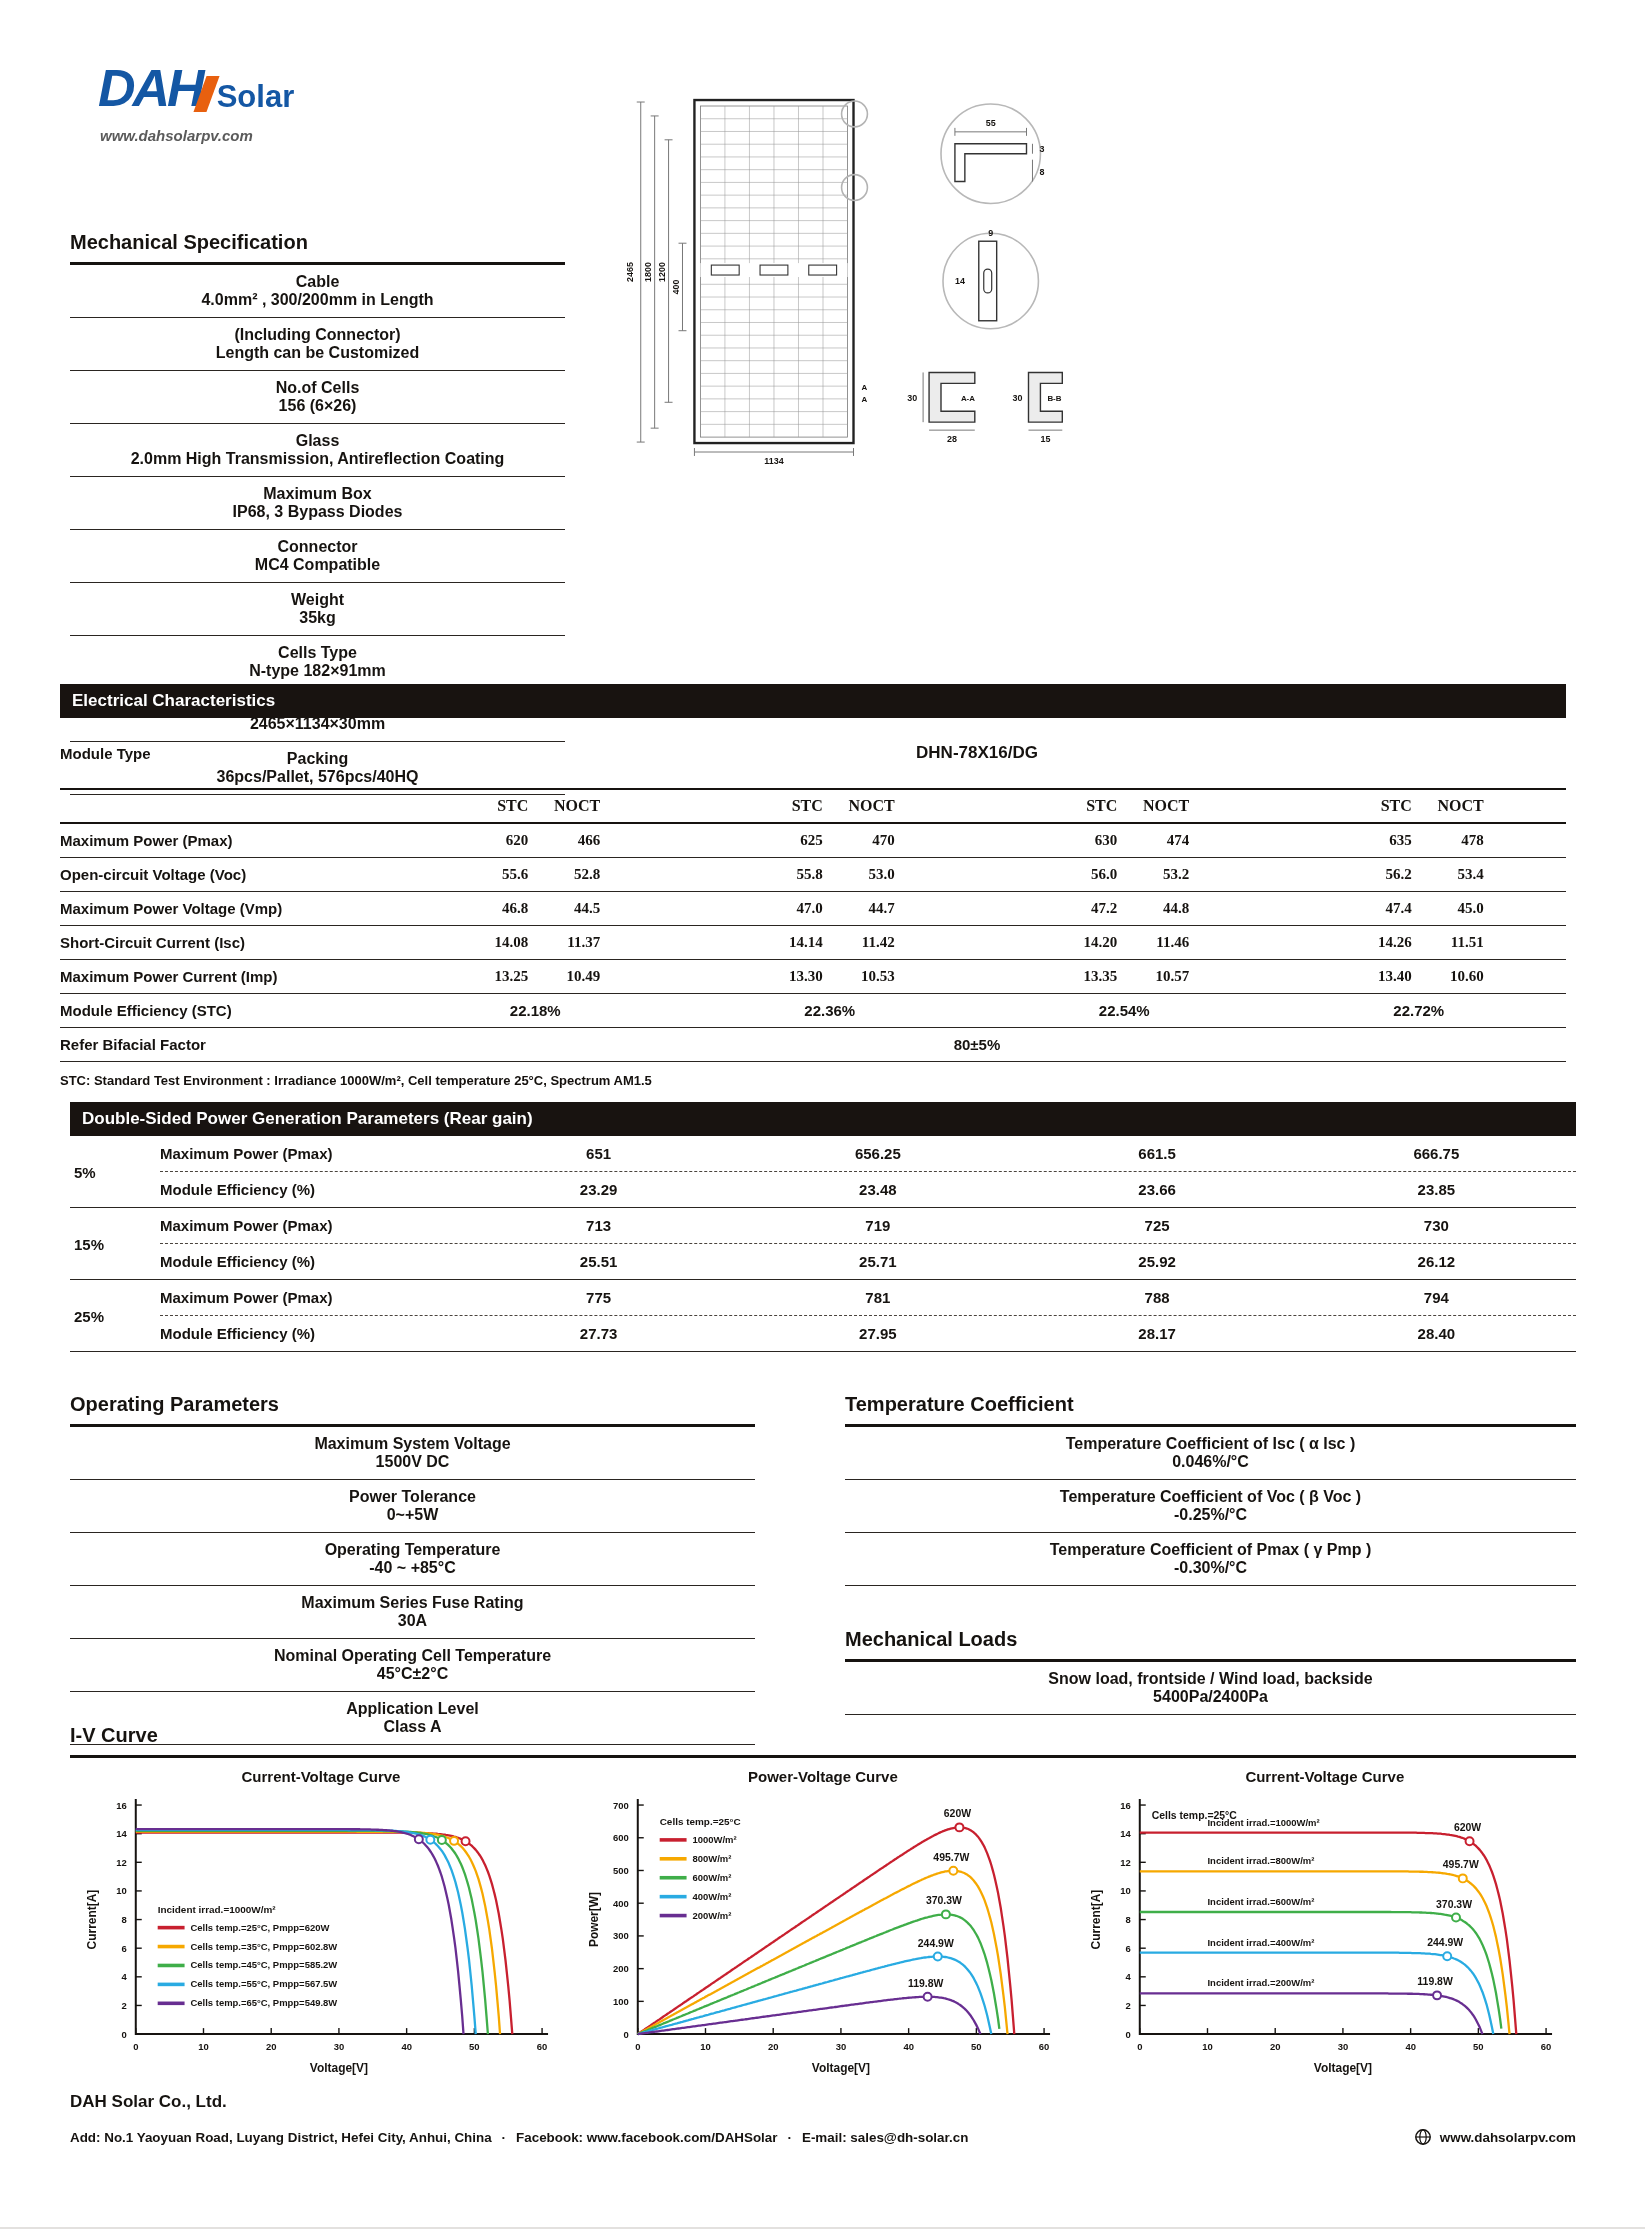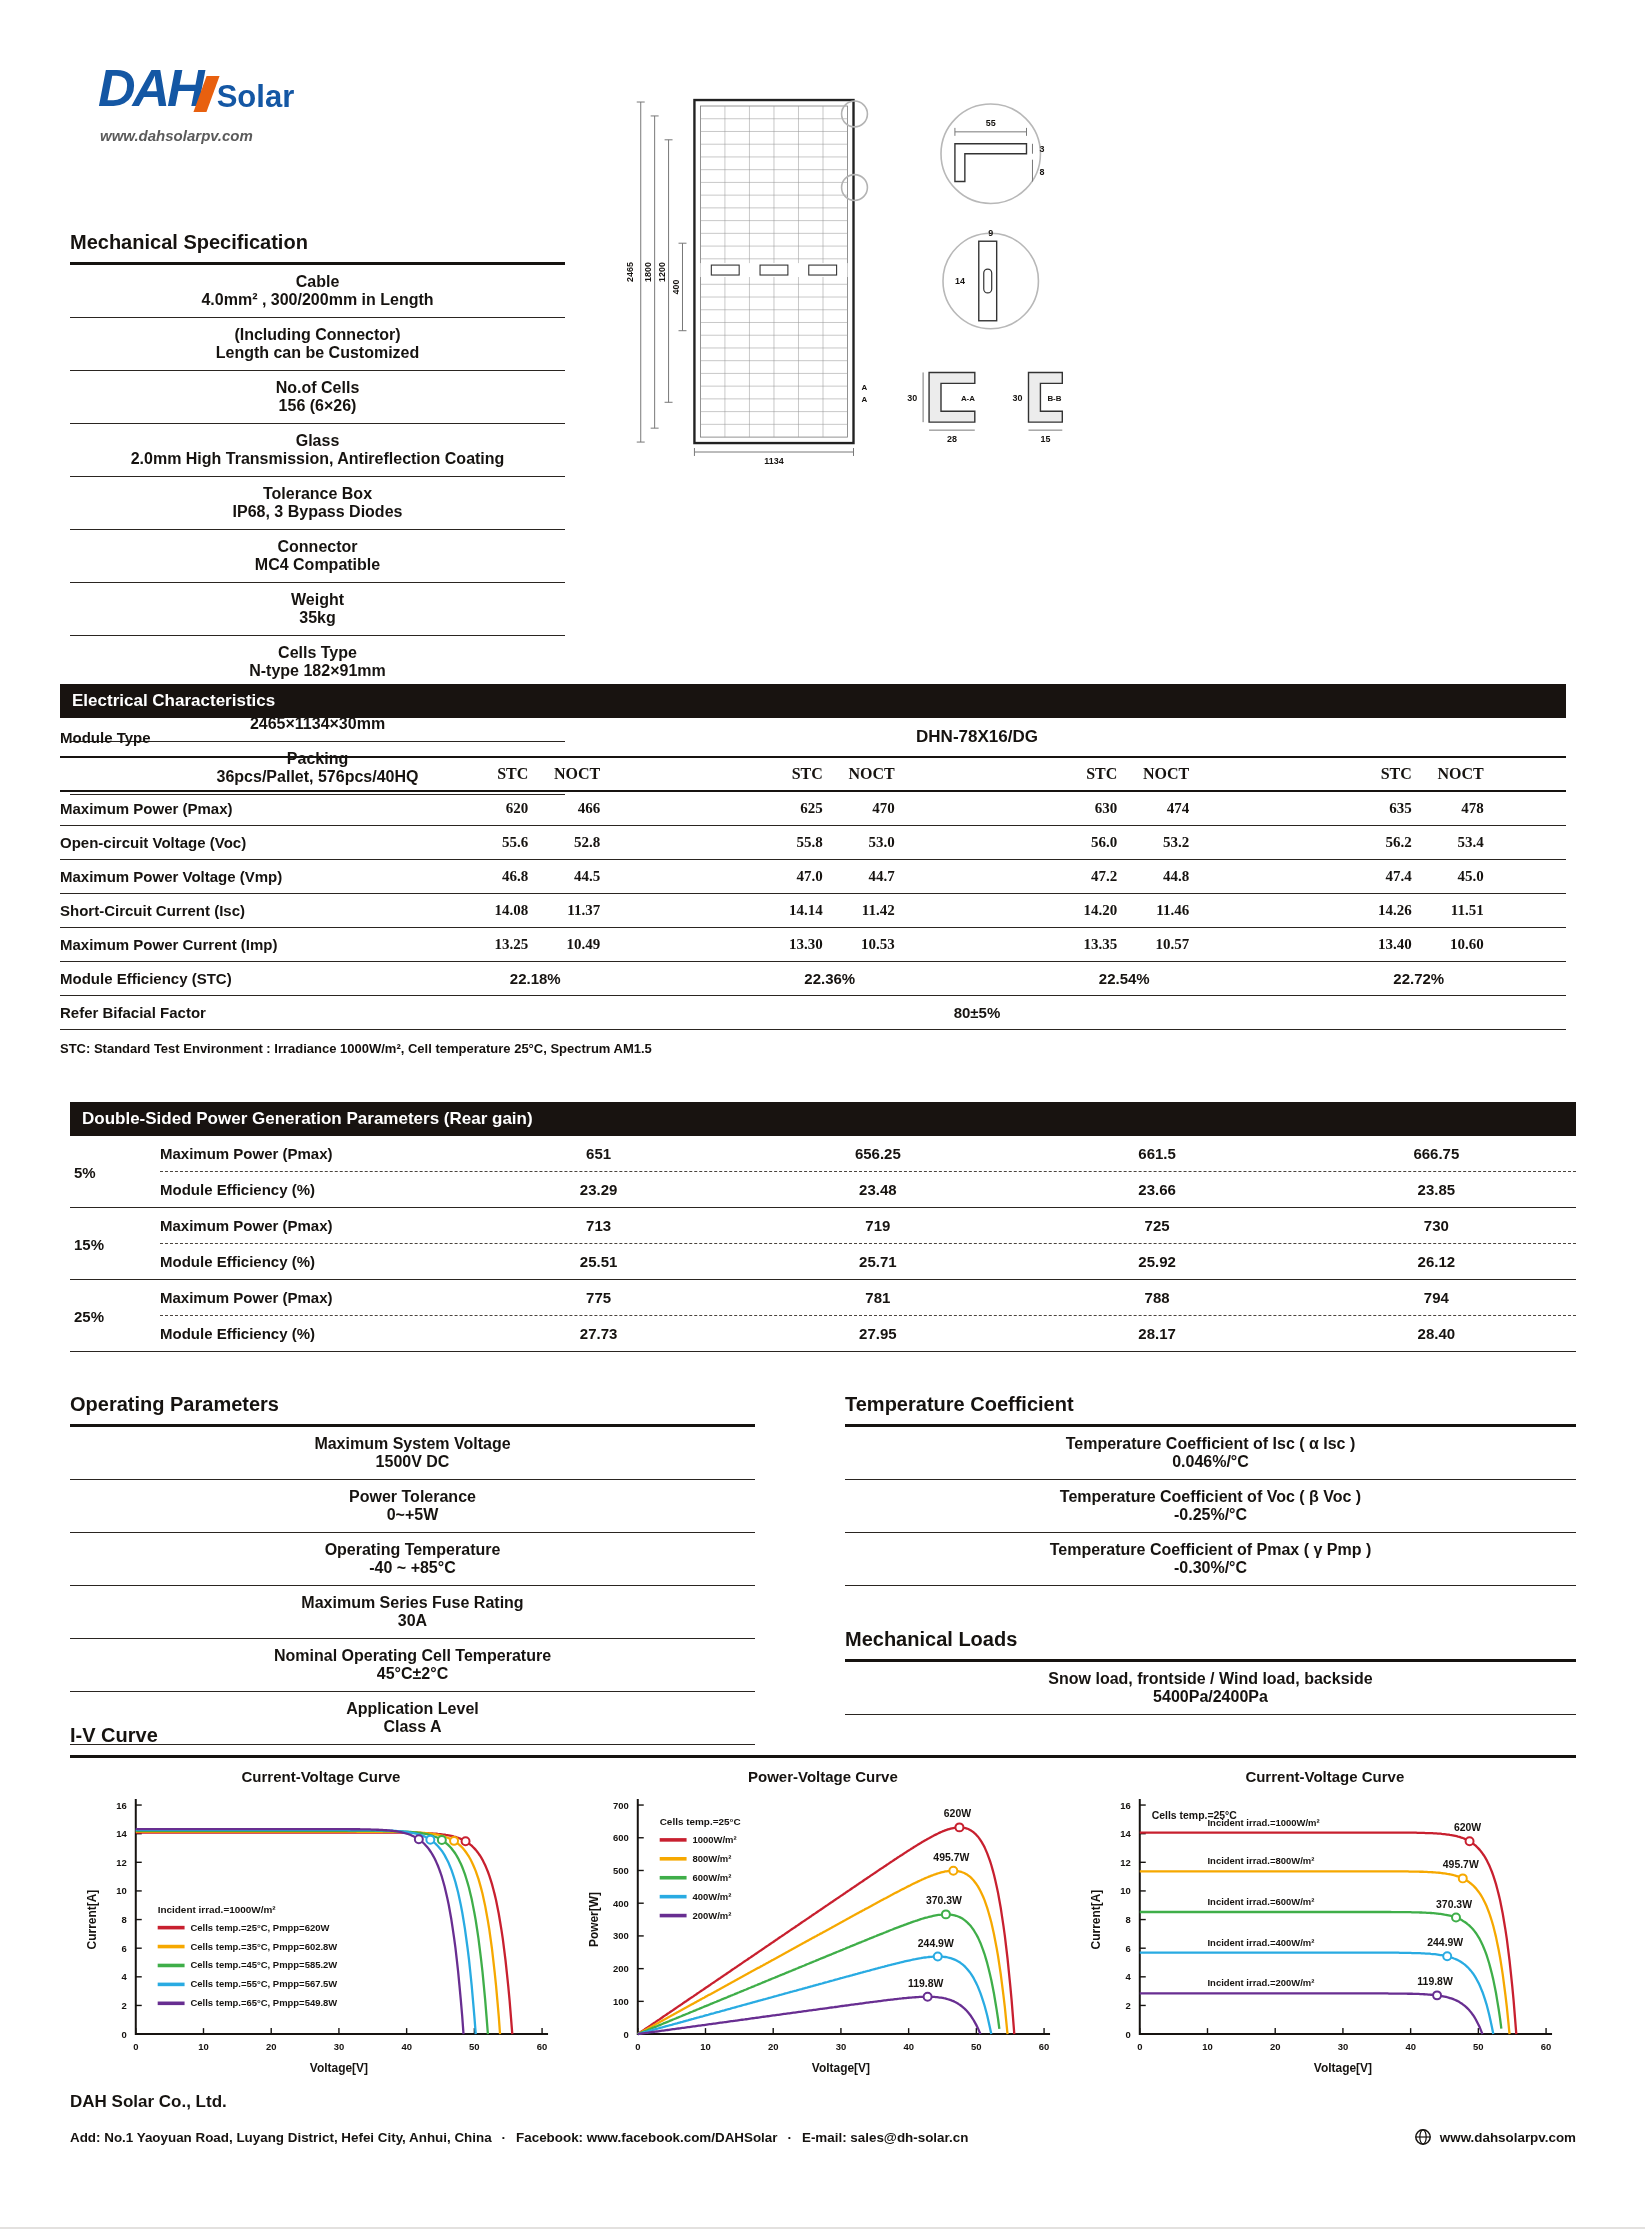--- a/index.html
+++ b/index.html
@@ -29,21 +29,21 @@
   
   .banner { background:#181310; color:#fff; font-size:17px; font-weight:800; padding:7px 12px; }
 
   .elec { left:60px; top:684px; width:1506px; }
   .egrid { display:grid; grid-template-columns:328px 1fr 1fr 1fr 1fr; align-items:center; }
   .erow { border-bottom:1.6px solid #2a2521; padding:8px 0; font-size:15px; }
   .erow .lbl { font-weight:700; }
   .pair { display:flex; justify-content:center; gap:14px;font-family:Liberation Serif, serif; }
   .pair span { width:58px; text-align:right; font-weight:700; }
   .center-val { text-align:center; font-weight:700; }
-  .mtype-row { border-bottom:2.5px solid #161310; padding:9px 0; }
+  .mtype-row { border-bottom:2.5px solid #161310; padding:25px 0; }
   .mtype-row .lbl { font-size:15px; font-weight:700; }
   .mtype-row .mt { grid-column:2 / -1; text-align:center; font-size:17px; font-weight:800; }
   .hdr-row { border-bottom:2px solid #161310; padding:7px 0; }
   .hdr-row span { font-weight:800; }
   .bifacial .bval { grid-column:2 / -1; text-align:center; font-weight:700; }
   .footnotes { margin-top:9px; font-size:13px; font-weight:600; line-height:1.55; color:#14100d; }
 
   .rear { left:70px; top:1102px; width:1506px; }
   .rgroup { position:relative; border-bottom:1.8px solid #2a2521; }
   .rgroup .gain { position:absolute; left:4px; top:50%; transform:translateY(-50%); font-size:15px; font-weight:800; }
@@ -198,21 +198,21 @@
       </div>
       <div class="kv-row">
         <span class="k">No.of Cells</span>
         <span class="v">156 (6×26)</span>
       </div>
       <div class="kv-row">
         <span class="k">Glass</span>
         <span class="v">2.0mm High Transmission, Antireflection Coating</span>
       </div>
       <div class="kv-row">
-        <span class="k">Tolerance Box</span>
+        <span class="k">Maximum Box</span>
         <span class="v">IP68, 3 Bypass Diodes</span>
       </div>
       <div class="kv-row">
         <span class="k">Connector</span>
         <span class="v">MC4 Compatible</span>
       </div>
       <div class="kv-row">
         <span class="k">Weight</span>
         <span class="v">35kg</span>
       </div>

